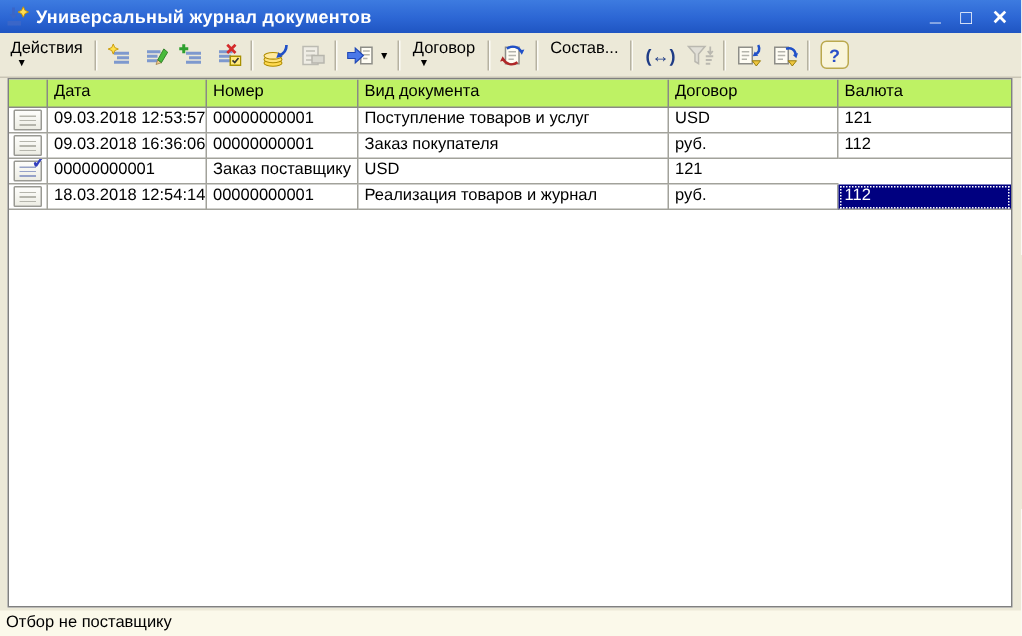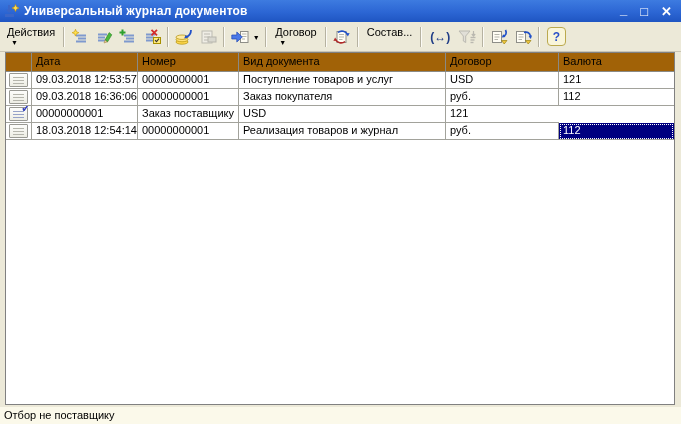--- a/index.html
+++ b/index.html
@@ -26,21 +26,21 @@
   .tb-ic svg{display:block;}
   .disabled{opacity:.5;filter:grayscale(1);}
   .fit-glyph{font-size:12px;font-weight:bold;color:#1F3C86;}
   .help-badge{display:inline-flex;align-items:center;justify-content:center;width:17px;height:17px;
     border:1px solid #BBA94E;border-radius:4px;background:#F9F5DA;color:#2A50C8;
     font-weight:bold;font-size:12px;}
   
   .doc-table{position:absolute;left:5px;top:52px;width:670px;height:353px;background:#fff;
     border:1px solid #808080;box-sizing:border-box;overflow:hidden;}
   .thead,.trow{display:grid;grid-template-columns:26px 106px 101px 207px 113px minmax(0,1fr);}
-  .thead{height:19px;background:#a16207;}
+  .thead{height:19px;background:#bef264;}
   .hcell{border-right:1px solid #8A8A85;border-bottom:1px solid #8A8A85;font-size:11px;
     padding:2px 2px 0 4px;white-space:nowrap;overflow:hidden;color:#000;}
   .hcell:last-child{border-right:none;}
   .trow{height:17px;}
   .cell{border-right:1px solid #A2A29B;border-bottom:1px solid #A2A29B;font-size:11px;
     padding:1px 2px 0 4px;white-space:nowrap;overflow:hidden;color:#000;}
   .cell:last-child{border-right:none;}
   .icon-cell{display:flex;align-items:center;justify-content:center;padding:0;}
   .rowicon{width:17px;height:12px;border:1px solid #9999929;border:1px solid #999993;
     background:linear-gradient(#FDFDFB,#EDEDE4);position:relative;border-radius:1px;}

